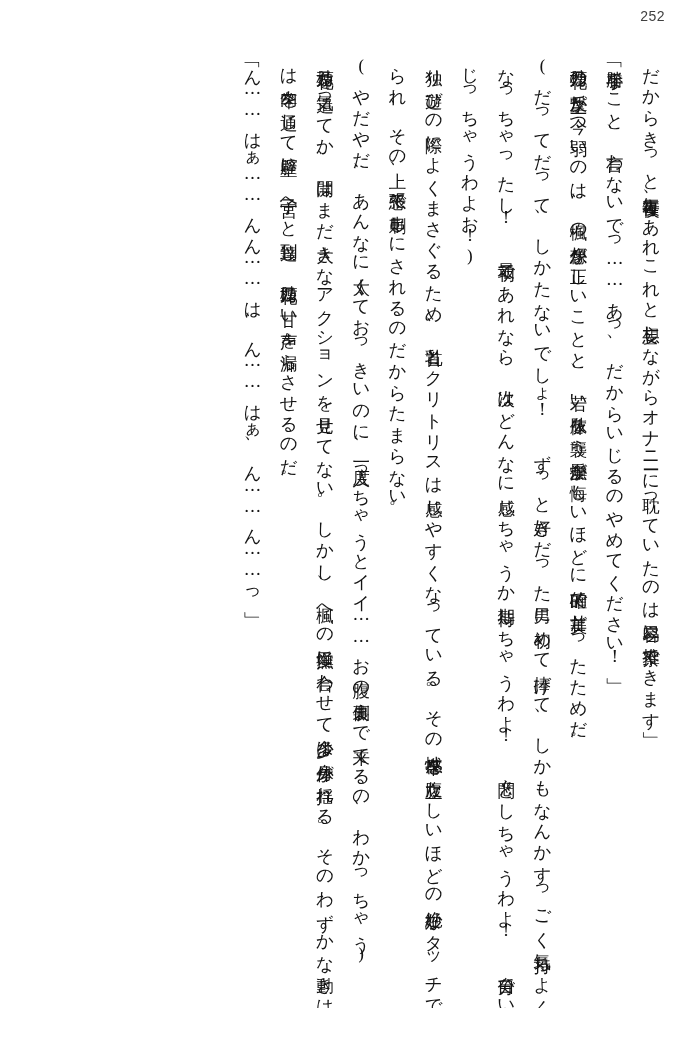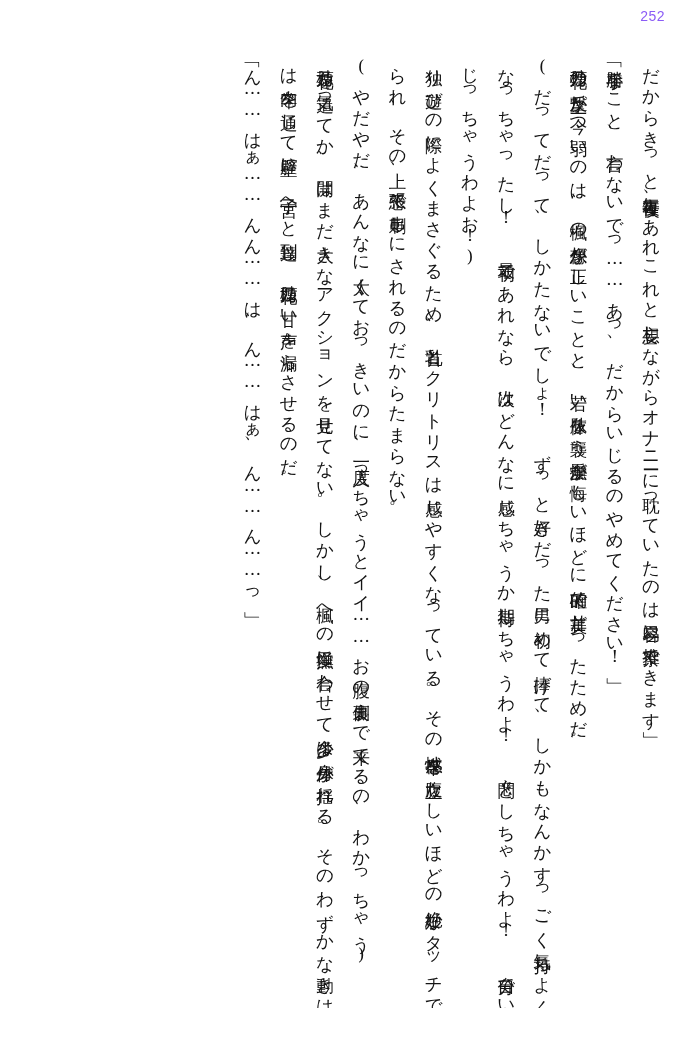--- a/index.html
+++ b/index.html
@@ -21,21 +21,21 @@
     box-sizing: border-box;
     background: #ffffff;
   }
   .page-number {
     position: absolute;
     top: 8px;
     right: 28px;
     font-family: "Liberation Sans", sans-serif;
     font-size: 14px;
     letter-spacing: 0.5px;
-    color: #8b5cf6;
+    color: #404040;
   }
   .body-text {
     position: absolute;
     top: 56px;
     left: 28px;
     right: 24px;
     bottom: 42px;
     writing-mode: vertical-rl;
     text-orientation: upright;
     font-family: "DejaVu Serif", serif;

